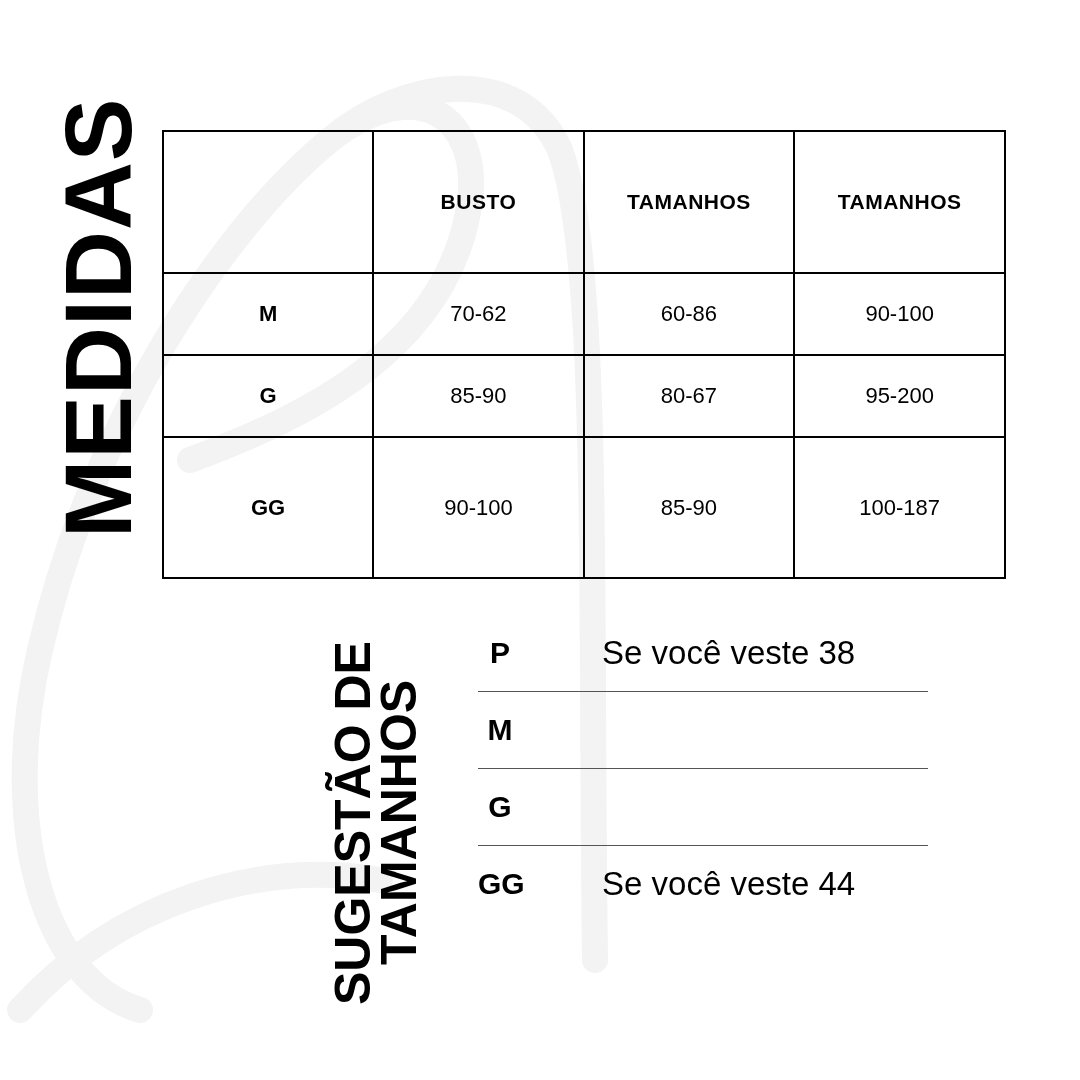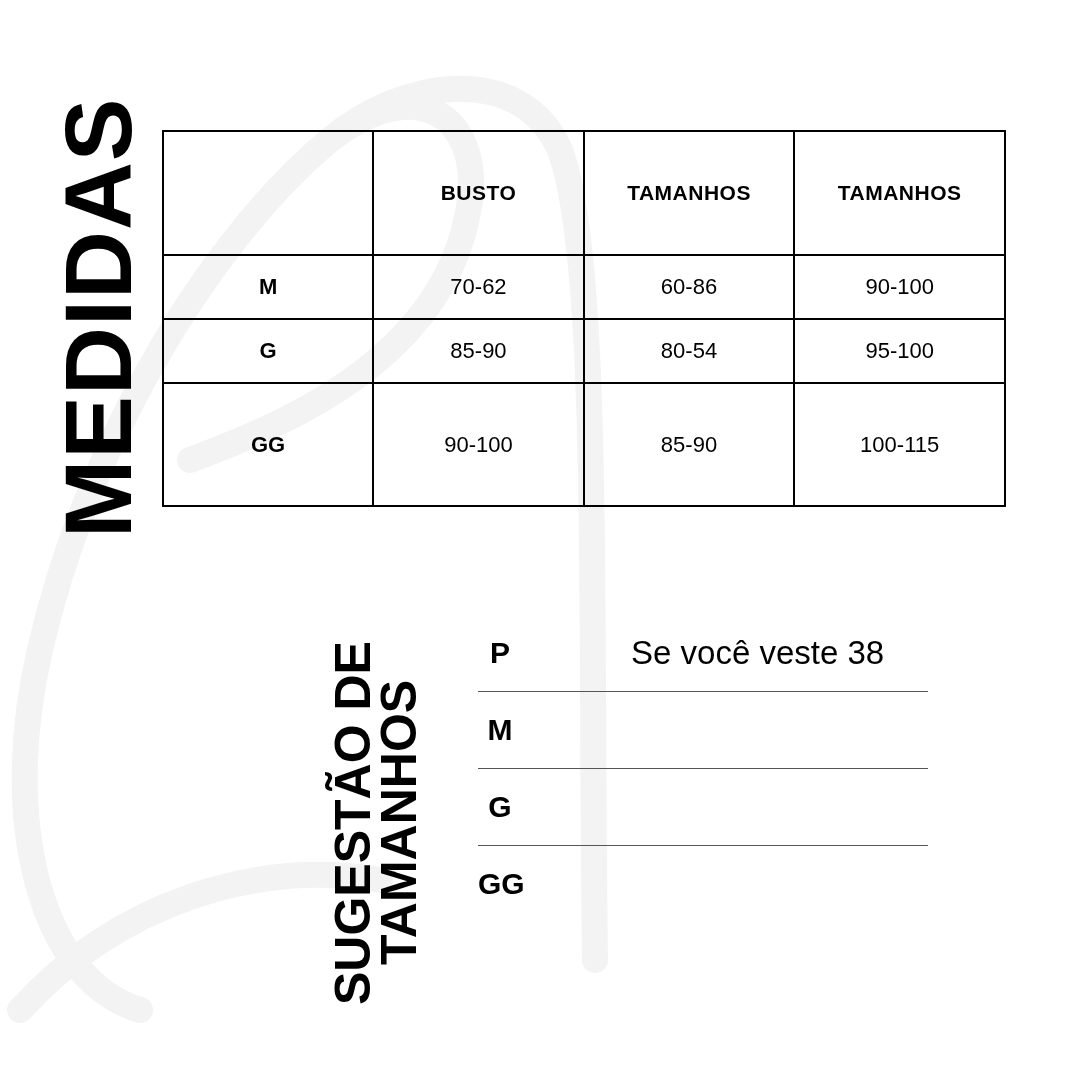--- a/index.html
+++ b/index.html
@@ -12,41 +12,41 @@
     position: absolute; left: 52px; top: 538px;
     transform: rotate(-90deg); transform-origin: left top;
     font-weight: bold; font-size: 94px; letter-spacing: 1px; line-height: 1;
     white-space: nowrap;
   }
   table.measures {
     position: absolute; left: 162px; top: 130px;
     border-collapse: collapse; width: 844px;
   }
   table.measures td, table.measures th {
-    border: 2px solid #000; text-align: center; padding: 3px;
+    border: 2px solid #000; text-align: center; padding: 12px;
     font-size: 22px;
   }
   table.measures th { font-weight: bold; font-size: 21px; letter-spacing: 0.5px; height: 116px; }
   table.measures td.size { font-weight: bold; }
   table.measures tr.r1 td, table.measures tr.r2 td { height: 56px; }
   table.measures tr.r3 td { height: 115px; }
   table.measures col { width: 211px; }
   .sugg-title {
     position: absolute; left: 330px; top: 1005px;
     transform: rotate(-90deg); transform-origin: left top;
     font-weight: bold; font-size: 50px; line-height: 46px; white-space: nowrap;
   }
   .sugg-list { position: absolute; left: 478px; top: 615px; width: 450px; }
   .sugg-row {
     display: flex; align-items: center; height: 76px;
     border-bottom: 1.5px solid #555;
   }
   .sugg-row:last-child { border-bottom: none; }
   .sugg-size { width: 44px; text-align: center; font-weight: bold; font-size: 30px; }
-  .sugg-text { margin-left: 109px; font-size: 33px; }
+  .sugg-text { margin-left: 80px; font-size: 33px; }
 </style>
 </head>
 <body>
 
 <svg class="bg-heart" viewBox="0 0 1080 1080">
   <path d="M140 1010 C 40 980, 0 820, 40 650 C 90 430, 220 230, 330 140 C 420 70, 480 120, 470 200 C 450 350, 300 420, 190 460 M 330 140 C 400 80, 520 60, 560 150 C 600 260, 590 600, 595 960 M 20 1010 C 120 900, 260 860, 380 880" fill="none" stroke="#f3f3f3" stroke-width="26" stroke-linecap="round"></path>
 </svg>
 
 <div class="title-vertical">MEDIDAS</div>
 
@@ -66,28 +66,28 @@
   </tr>
   <tr class="r1">
     <td class="size">M</td>
     <td>70-62</td>
     <td>60-86</td>
     <td>90-100</td>
   </tr>
   <tr class="r2">
     <td class="size">G</td>
     <td>85-90</td>
-    <td>80-54</td>
-    <td>95-100</td>
+    <td>80-67</td>
+    <td>95-200</td>
   </tr>
   <tr class="r3">
     <td class="size">GG</td>
     <td>90-100</td>
     <td>85-90</td>
-    <td>100-115</td>
+    <td>100-187</td>
   </tr>
 </tbody>
   </table>
 
 <div class="sugg-title">
   <div>SUGESTÃO DE</div>
   <div style="padding-left:40px">TAMANHOS</div>
 </div>
 
 <div class="sugg-list">
@@ -96,14 +96,15 @@
     <span class="sugg-text">Se você veste 38</span>
   </div>
   <div class="sugg-row">
     <span class="sugg-size">M</span>
   </div>
   <div class="sugg-row">
     <span class="sugg-size">G</span>
   </div>
   <div class="sugg-row">
     <span class="sugg-size">GG</span>
+    <span class="sugg-text">Se você veste 44</span>
   </div>
 </div>
 
 </body></html>

